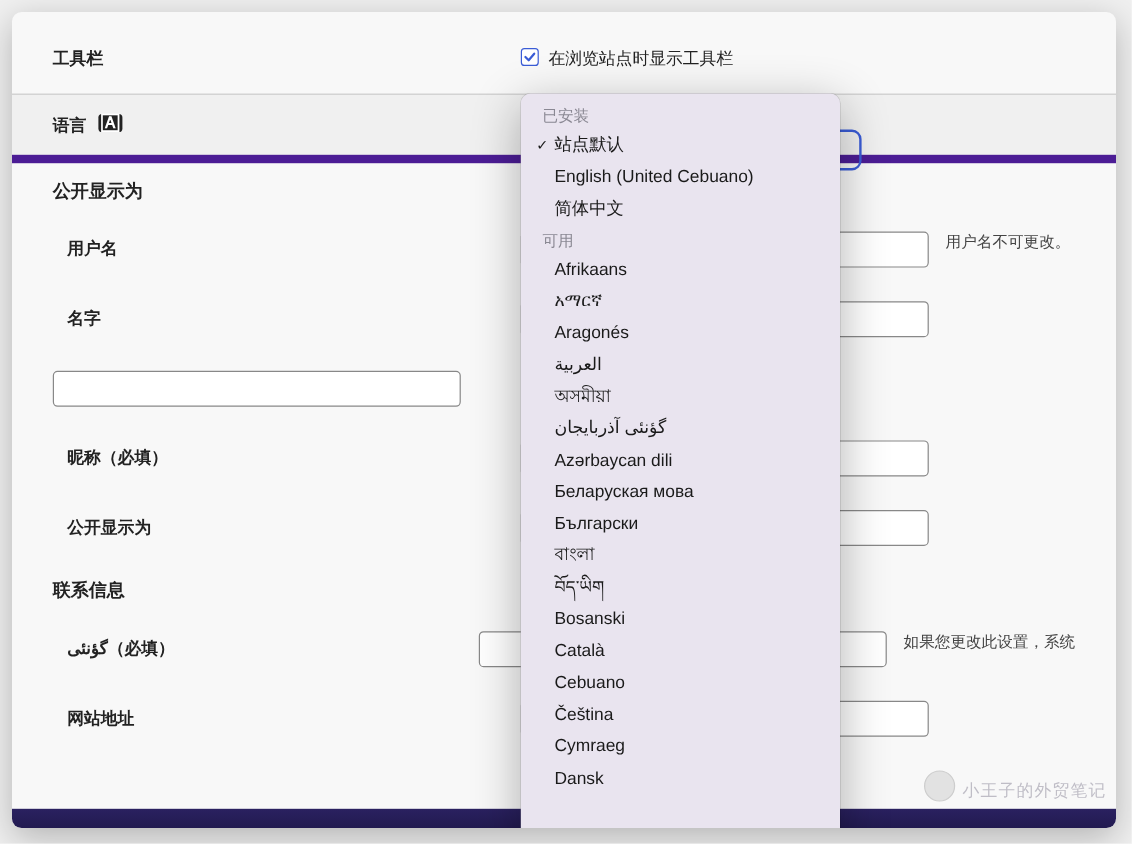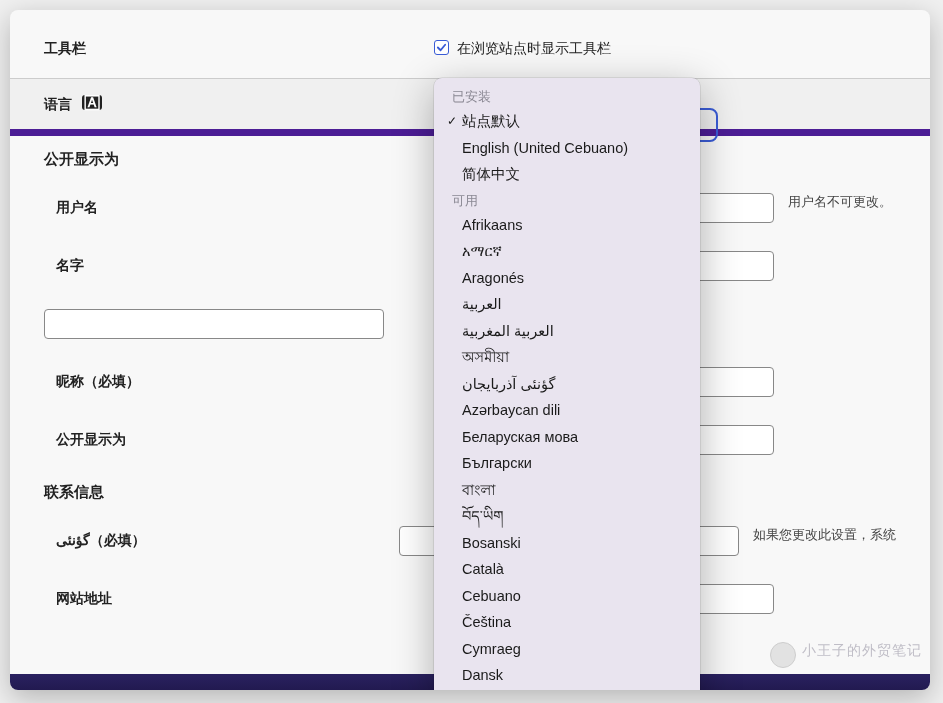--- a/index.html
+++ b/index.html
@@ -136,21 +136,21 @@
       left: 0;
       right: 0;
       height: 16px;
       background: linear-gradient(180deg, #2a2160, #221a50);
     }
     .watermark {
       position: absolute;
       right: 8px;
       bottom: 22px;
       display: flex;
-      align-items: flex-start;
+      align-items: flex-end;
       gap: 6px;
       opacity: 0.7;
     }
     .watermark .avatar {
       width: 26px;
       height: 26px;
       border-radius: 50%;
       background: #d9d9d9;
       border: 1px solid #bbb;
     }
@@ -284,24 +284,20 @@
         <div class="dd-item">
           <span class="dd-check"></span>
           <span>Aragonés</span>
         </div>
         <div class="dd-item">
           <span class="dd-check"></span>
           <span>العربية</span>
         </div>
         <div class="dd-item">
           <span class="dd-check"></span>
-          <span>العربية المغربية</span>
-        </div>
-        <div class="dd-item">
-          <span class="dd-check"></span>
           <span>অসমীয়া</span>
         </div>
         <div class="dd-item">
           <span class="dd-check"></span>
           <span>گؤنئی آذربایجان</span>
         </div>
         <div class="dd-item">
           <span class="dd-check"></span>
           <span>Azərbaycan dili</span>
         </div>

